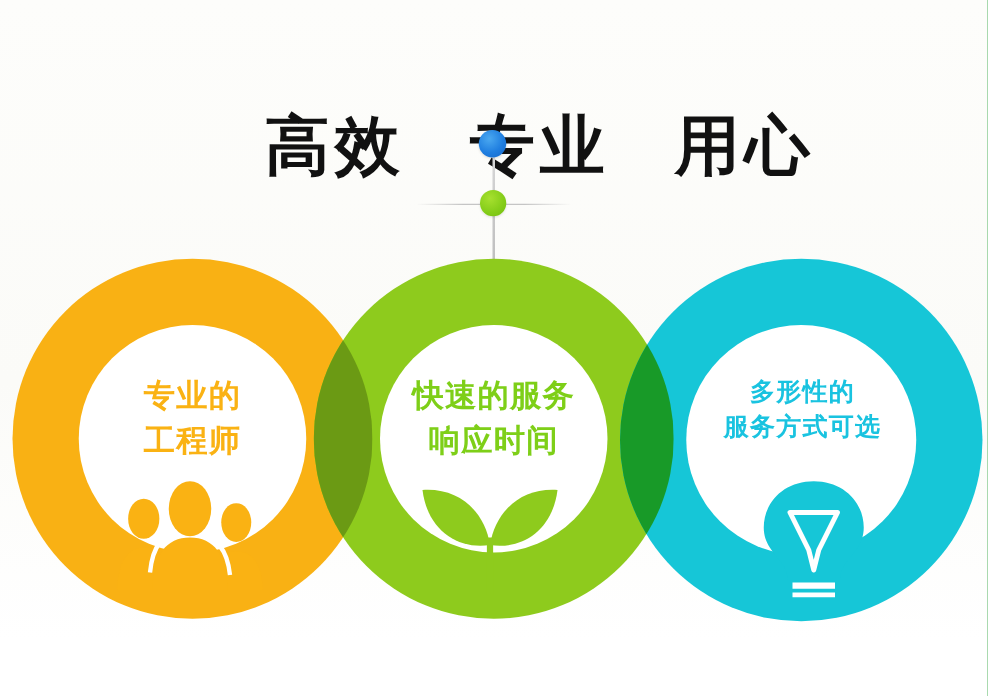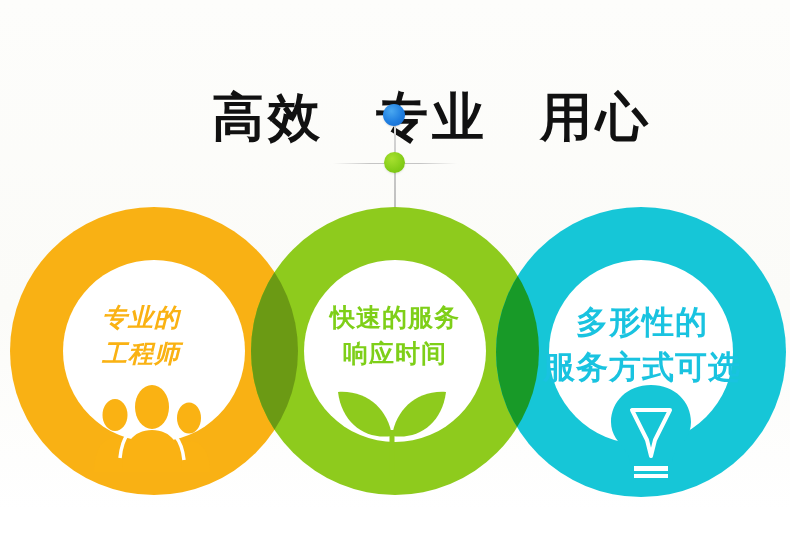--- a/index.html
+++ b/index.html
@@ -129,23 +129,23 @@
     position: absolute;
     width: 240px;
     text-align: center;
     font-size: 25px;
     font-weight: 700;
     line-height: 1.42;
     letter-spacing: 1px;
     white-space: pre-line;
     user-select: none;
   }
-  #text-orange { left: 21px;  top: 300px; color: #fab213; font-style: italic; }
+  #text-orange { left: 34px;  top: 300px; color: #fab213; }
   #text-green  { left: 275px; top: 300px; color: #7ecf18; font-family: Liberation Serif, serif; }
-  #text-cyan   { left: 516px; top: 300px; width: 252px; color: #19c3e0; font-size: 32px; }
+  #text-cyan   { left: 516px; top: 300px; width: 252px; color: #19c3e0; font-size: 20px; }
 
   
   .icon-wrap { position: absolute; pointer-events: none; }
   #icon-people { left: 92px;  top: 382px; width: 120px; height: 90px; }
   #icon-sprout { left: 330px; top: 384px; width: 124px; height: 92px; }
   #icon-bulb   { left: 596px; top: 382px; width: 110px; height: 96px; }
 </style>
 </head>
 <body>
 

